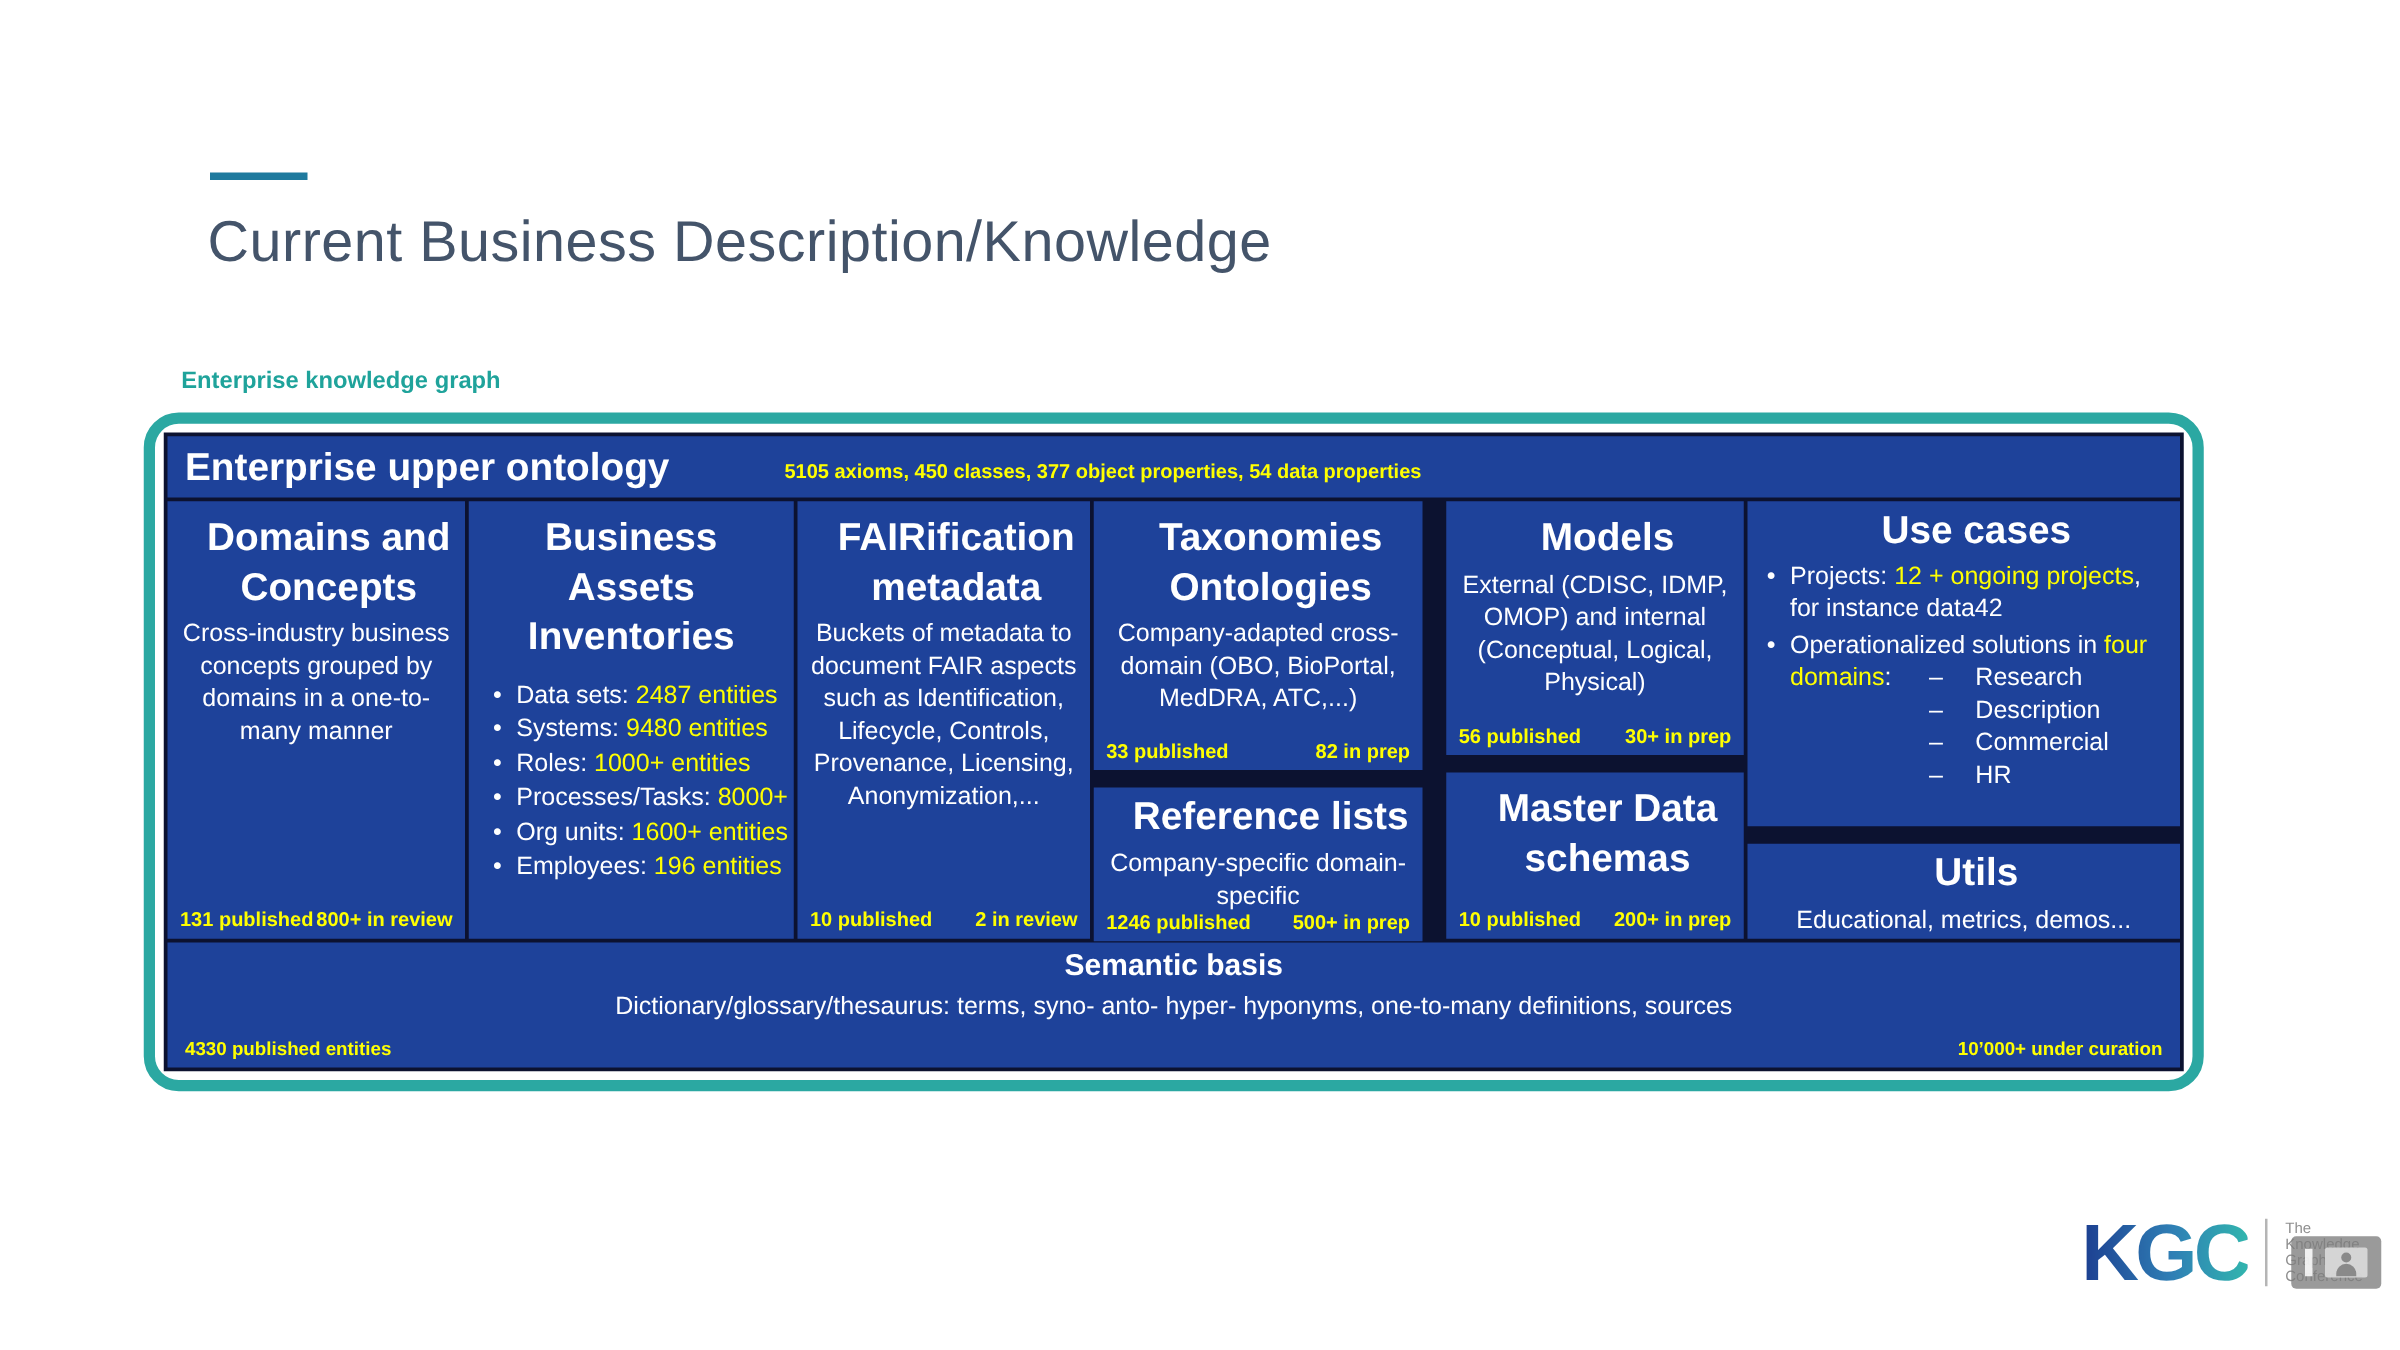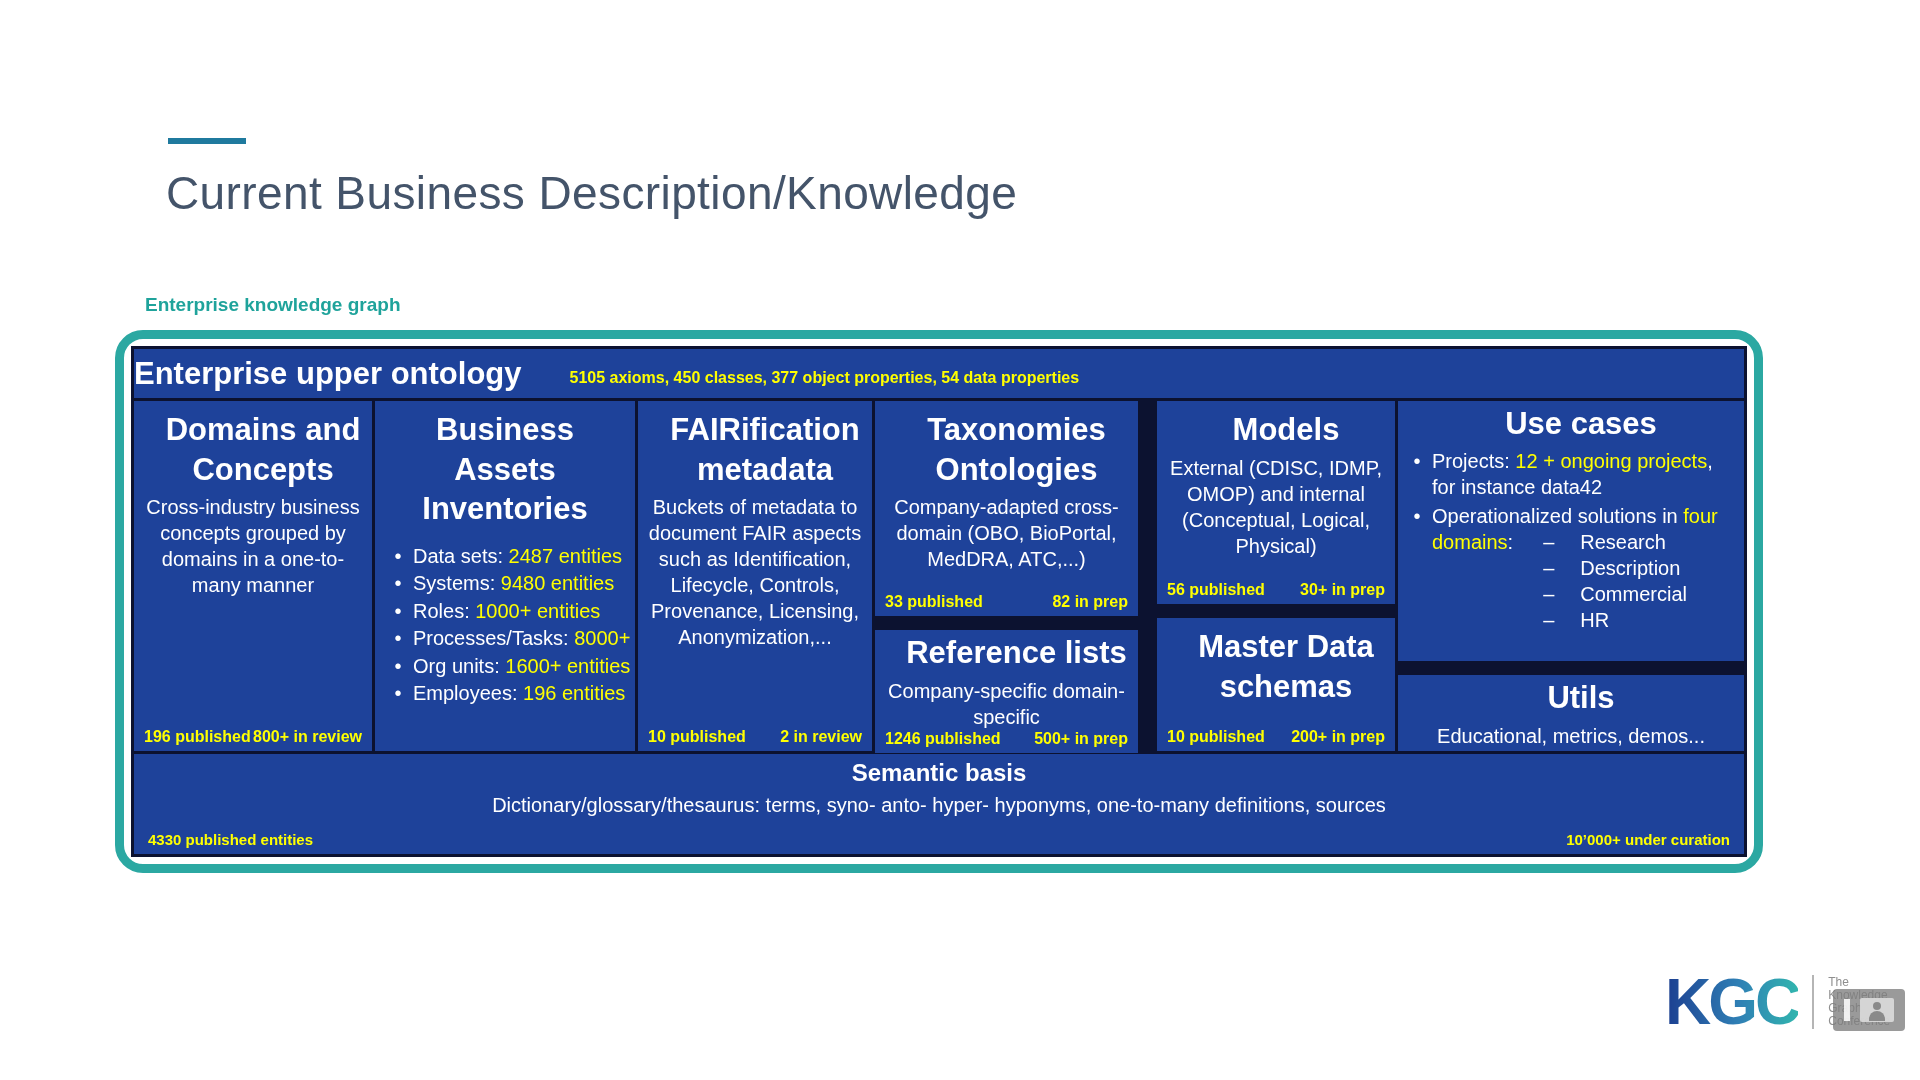--- a/index.html
+++ b/index.html
@@ -13,23 +13,23 @@
   .eyebrow{position:absolute;left:145px;top:294px;font-size:19px;font-weight:700;color:#1fa39b;}
 
   
   .kg-container{position:absolute;left:115px;top:330px;width:1648px;height:543px;box-sizing:border-box;
                 border:9px solid #2ba8a2;border-radius:28px;background:#ffffff;padding:7px;}
   .kg-grid{width:100%;height:100%;box-sizing:border-box;background:#0c1230;padding:3px;
            display:flex;flex-direction:column;gap:3px;}
   .box{background:#1e429a;box-sizing:border-box;}
 
   
-  .kg-header{flex:0 0 49px;display:flex;align-items:center;}
+  .kg-header{flex:0 0 49px;display:flex;align-items:center;padding-left:14px;}
   .hdr-title{font-size:31px;font-weight:700;}
-  .hdr-stats{font-size:16px;font-weight:700;color:#ffff00;margin-left:48px;padding-top:8px;}
+  .hdr-stats{font-size:16px;font-weight:700;color:#ffff00;margin-left:92px;padding-top:8px;}
 
   
   .kg-main{flex:1;display:flex;gap:3px;min-height:0;}
   .col{display:flex;flex-direction:column;}
   .c1{flex:0 0 238px;} .c2{flex:0 0 260px;} .c3{flex:0 0 234px;}
   .c4{flex:0 0 263px;} .c5{flex:0 0 238px;padding-left:16px;} .c6{flex:1;}
   .colstack{display:flex;flex-direction:column;gap:14px;background:transparent;border-radius:26px;}
   .c4 .top{flex:0 0 215px;display:flex;flex-direction:column;}
   .c4 .bottom{flex:1;display:flex;flex-direction:column;}
   .c5 .top{flex:0 0 203px;display:flex;flex-direction:column;}
@@ -99,21 +99,21 @@
         <span class="hdr-stats">5105 axioms,  450 classes, 377 object properties, 54 data properties</span>
       </div>
 
       <div class="kg-main">
 
         <div class="box col c1">
           <div class="box-title">Domains and Concepts</div>
           <div class="box-body narrow">Cross-industry business concepts grouped by domains in a one-to-many manner</div>
           <div class="spacer"></div>
           <div class="box-footer">
-            <span>196 published</span>
+            <span>131 published</span>
             <span>800+ in review</span>
           </div>
         </div>
 
         <div class="box col c2">
           <div class="box-title ba-title">Business Assets Inventories</div>
           <ul class="blist">
             <li>
               <span class="bglyph">•</span>
               <span class="bcontent"><span>Data sets: </span><span class="yellow">2487 entities</span></span>

